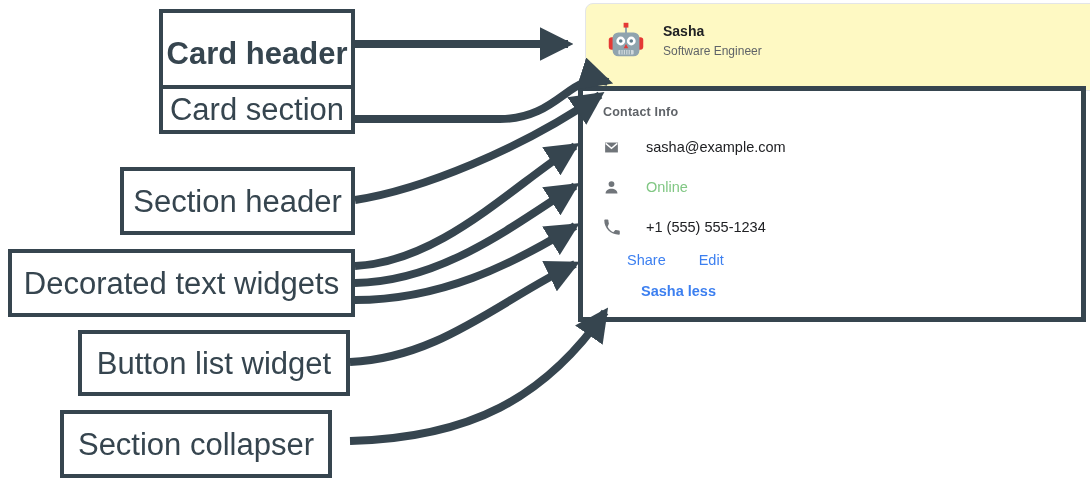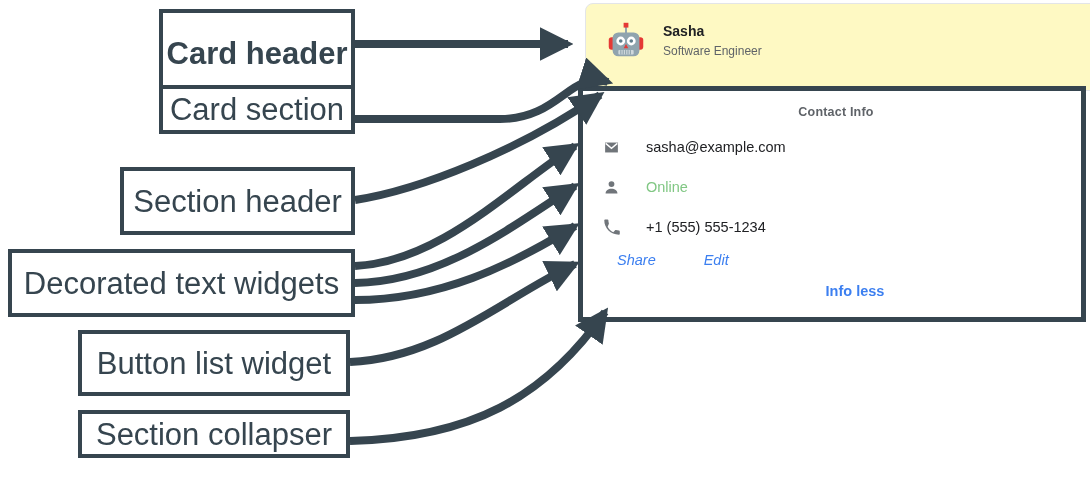--- a/index.html
+++ b/index.html
@@ -89,21 +89,20 @@
     top: 86px;
     width: 508px;
     height: 236px;
     box-sizing: border-box;
     border: 5px solid #36454f;
     background: #ffffff;
     z-index: 12;
   }
   #section-inner {
     padding: 14px 12px 0 20px;
-    text-align: center;
   }
   .section-header {
     font-size: 12.5px;
     font-weight: bold;
     color: #5f6368;
     letter-spacing: 0.2px;
     margin-bottom: 13px;
   }
   .dtw-row {
     display: flex;
@@ -123,23 +122,22 @@
     color: #202124;
     padding-left: 21px;
   }
   .dtw-text.is-online {
     color: #81c784;
   }
   .btn-list {
     display: flex;
     align-items: center;
     margin-top: 6px;
-    margin-left: 14px;
-    gap: 48px;
-    font-style: italic;
+    margin-left: 24px;
+    gap: 33px;
   }
   .text-button {
     font-size: 14.5px;
     color: #3c7ff0;
     font-weight: normal;
     cursor: pointer;
   }
   .collapser {
     margin-top: 14px;
     margin-left: 38px;
@@ -187,21 +185,21 @@
   </div>
   <div class="anno-box" style="left: 120px; top: 167px; width: 235px; height: 68px;">
     <span>Section header</span>
   </div>
   <div class="anno-box" style="left: 8px; top: 249px; width: 347px; height: 68px;">
     <span>Decorated text widgets</span>
   </div>
   <div class="anno-box" style="left: 78px; top: 330px; width: 272px; height: 66px;">
     <span>Button list widget</span>
   </div>
-  <div class="anno-box" style="left: 78px; top: 410px; width: 272px; height: 48px;">
+  <div class="anno-box" style="left: 60px; top: 410px; width: 272px; height: 68px;">
     <span>Section collapser</span>
   </div>
 
   <div id="card">
     <div id="card-header">
       <svg class="avatar" viewBox="0 0 48 48" xmlns="http://www.w3.org/2000/svg">
 
         <rect x="23" y="8" width="2" height="8" fill="#90a4ae"></rect>
         <rect x="21.5" y="5" width="5" height="5" fill="#e53935"></rect>
 
@@ -264,19 +262,19 @@
         </span>
         <span class="dtw-text">+1 (555) 555-1234</span>
       </div>
 
       <div class="btn-list">
         <span class="text-button">Share</span>
         <span class="text-button">Edit</span>
       </div>
 
       <div class="collapser">
-        <span class="text-button">Info less</span>
+        <span class="text-button">Sasha less</span>
       </div>
 
     </div>
   </div>
 
 </div>
 
 </body></html>

